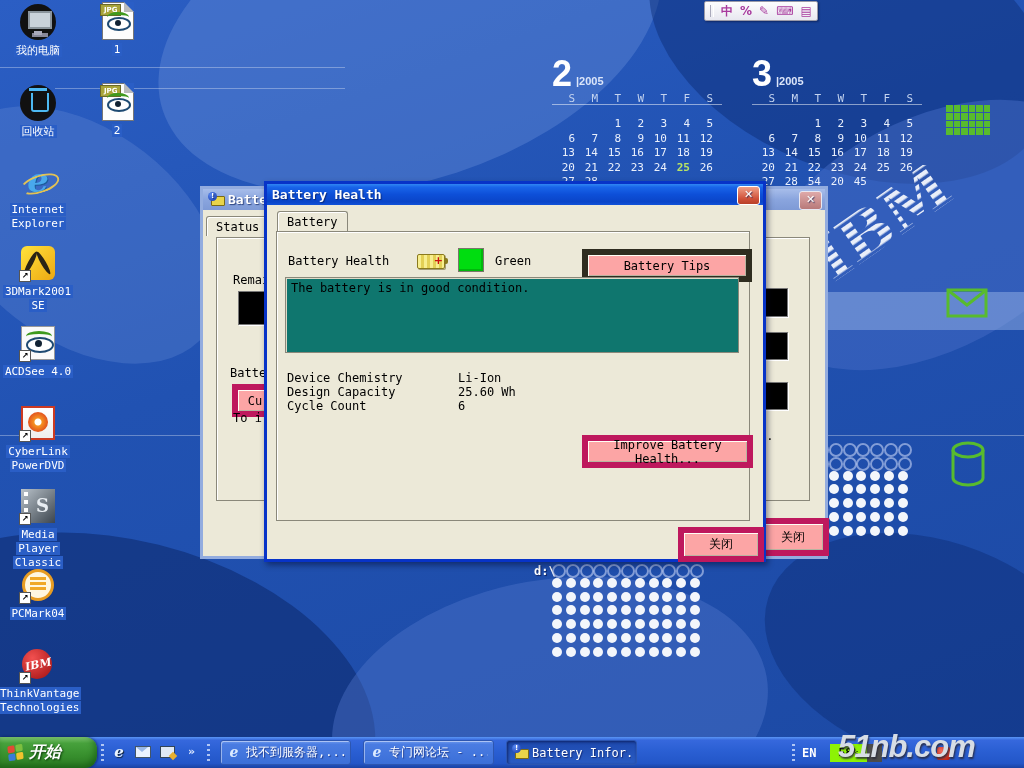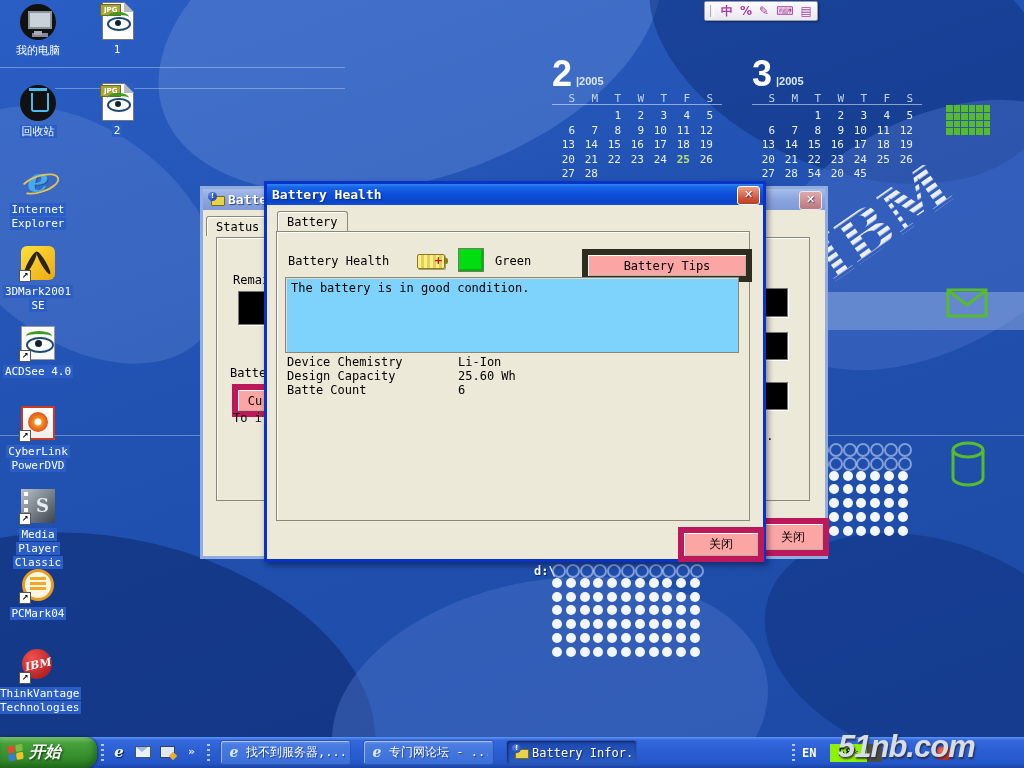--- a/index.html
+++ b/index.html
@@ -14,21 +14,21 @@
   .dot{position:absolute;border-radius:50%;}
   .dot.filled{background:#f3f6fb;}
   .dot.hollow{border:2px solid rgba(185,200,238,.65);}
   .drive{position:absolute;left:534px;top:564px;color:#fff;font:bold 12px "DejaVu Sans Mono",monospace;text-shadow:1px 1px 1px rgba(0,0,40,.6);}
   
   .cal{position:absolute;top:55px;width:170px;color:#eaf0fc;}
   .cal-top{display:flex;align-items:flex-end;height:34px;margin-bottom:2px;}
   .cal-num{font:bold 36px "Liberation Sans",sans-serif;color:#fff;line-height:30px;}
   .cal-yr{font:bold 11px "Liberation Sans",sans-serif;color:#dce6fa;margin-left:4px;padding-bottom:2px;}
   .cal-row{height:14.6px;line-height:14.6px;white-space:nowrap;}
-  .cal-row.hdr{color:#c3d3ef;border-bottom:1px solid rgba(255,255,255,.5);height:13px;line-height:12px;margin-bottom:2px;}
+  .cal-row.hdr{color:#c3d3ef;border-bottom:1px solid rgba(255,255,255,.5);height:13px;line-height:12px;margin-bottom:10px;}
   .cal-cell{display:inline-block;width:23px;text-align:right;font:11px "DejaVu Sans Mono",monospace;}
   .cal-cell.hl{color:#b9e464;font-weight:bold;}
   
   .ggrid{position:absolute;left:946px;top:105px;width:44px;height:30px;display:grid;grid-template-columns:repeat(6,1fr);grid-template-rows:repeat(4,1fr);gap:1px;}
   .ggrid span{background:#58bb2e;}
   .gsvg{position:absolute;}
   
   #ibm{position:absolute;left:815px;top:165px;}
   
   .dicon{position:absolute;width:80px;text-align:center;z-index:2;color:#fff;cursor:default;}
@@ -85,21 +85,21 @@
   #win-back .xbtn{background:linear-gradient(#dfa9a9,#b87a7a);border-color:#e8e8f2;}
   
   #win-front{left:264px;top:181px;width:496px;height:375px;border:3px solid #0733c8;z-index:6;box-shadow:2px 3px 6px rgba(0,0,30,.45);}
   #win-front .tbar{background:linear-gradient(180deg,#3087f2 0%,#1965ea 15%,#0d4fd8 50%,#0a45c8 85%,#1152da 100%);}
   #win-front .xbtn{background:linear-gradient(#f0a088,#cf5038 70%,#b84028);border-color:#fff;}
   .batticon{position:relative;width:26px;height:13px;background:repeating-linear-gradient(90deg,#f7ee8e 0 3px,#e3d055 3px 6px);border:1px solid #8a7a1e;border-radius:2px;box-shadow:1px 1px 0 rgba(90,80,20,.5);}
   .batticon:before{content:"";position:absolute;right:-4px;top:3px;width:3px;height:6px;background:#8a7a1e;border-radius:0 2px 2px 0;}
   .batticon .plus{position:absolute;right:1px;top:1px;color:#cc1111;font:bold 11px "DejaVu Sans",sans-serif;line-height:10px;}
   .greensq{position:absolute;background:#00dd10;border:1px solid #79766a;box-shadow:inset -2px -2px 0 #00b80c;}
   .dlabel{position:absolute;font:12px "DejaVu Sans Mono",monospace;color:#000;white-space:nowrap;}
-  .textbox{position:absolute;background:#7dd3fc;border:1px solid #8a887a;box-shadow:inset 1px 1px 0 #dedbc8;font:12px "DejaVu Sans Mono",monospace;padding:3px 5px;color:#000;}
+  .textbox{position:absolute;background:#0f766e;border:1px solid #8a887a;box-shadow:inset 1px 1px 0 #dedbc8;font:12px "DejaVu Sans Mono",monospace;padding:3px 5px;color:#000;}
   .frow{line-height:15px;font:12px "DejaVu Sans Mono",monospace;color:#000;white-space:nowrap;}
   .frow .flabel{display:inline-block;width:171px;}
   .fgap{margin-top:15px;}
   
   .wicon{position:relative;width:16px;height:14px;margin-right:4px;}
   .wicon .bb{position:absolute;left:3px;bottom:1px;width:12px;height:8px;background:#e8d44a;border:1px solid #7a6a14;border-radius:1px;}
   .wicon .bex{position:absolute;left:0;top:-1px;width:9px;height:9px;border-radius:50%;background:radial-gradient(circle at 35% 30%,#5a8af2,#1334a8);color:#fff;font:bold 7px "DejaVu Sans",sans-serif;text-align:center;line-height:9px;}
   
   #taskbar{position:absolute;left:0;top:737px;width:1024px;height:31px;z-index:10;background:linear-gradient(180deg,#5a95f5 0%,#3668dd 10%,#2a5fd3 45%,#2356c8 85%,#1a42a2 100%);}
   #startbtn{position:absolute;left:0;top:0;width:97px;height:31px;border-radius:0 12px 12px 0;background:linear-gradient(180deg,#7cc46f 0%,#47a13c 20%,#378f2d 60%,#2d7d24 100%);box-shadow:inset -3px -3px 6px rgba(0,60,0,.4),1px 0 3px rgba(0,0,40,.5);display:flex;align-items:center;gap:5px;padding-left:8px;box-sizing:border-box;cursor:pointer;}
@@ -475,25 +475,26 @@
   <div class="tab" style="left:10px;top:27px;">Battery</div>
   <div class="tabpage" style="left:9px;top:47px;width:472px;height:288px;">
     <div class="dlabel" style="left:11px;top:22px;">Battery Health</div>
     <div class="batticon" style="position:absolute;left:140px;top:22px;">
         <span class="plus">+</span>
       </div>
     <div class="greensq" style="left:181px;top:16px;width:24px;height:22px;"></div>
     <div class="dlabel" style="left:218px;top:22px;">Green</div>
     <div class="btn" style="left:305px;top:17px;width:158px;height:21px;border-color:#2f2d20;">Battery Tips</div>
     <div class="textbox" style="left:8px;top:45px;width:442px;height:68px;">The battery is in good condition.</div>
-    <div id="fields" style="position:absolute;left:10px;top:123px;">
+    <div id="fields" style="position:absolute;left:10px;top:139px;">
         <div class="frow"><span class="flabel">Device Chemistry</span><span>Li-Ion</span></div>
         <div class="frow"><span class="flabel">Design Capacity</span><span>25.60 Wh</span></div>
-        <div class="frow"><span class="flabel">Batte Count</span><span>6</span></div>
-      </div>
+        <div class="frow"><span class="flabel">Cycle Count</span><span>6</span></div>
+      </div>
+    <div class="btn" style="left:305px;top:203px;width:159px;height:21px;">Improve Battery Health...</div>
   </div>
   <div class="btn" style="left:411px;top:343px;width:74px;height:23px;">关闭</div>
 </div>
 
 <div id="taskbar">
   <div id="startbtn">
     <span class="flag">
       <i style="background:#e24a35;"></i>
         <i style="background:#7cbf3f;"></i>
         <i style="background:#3a7bd8;"></i>

